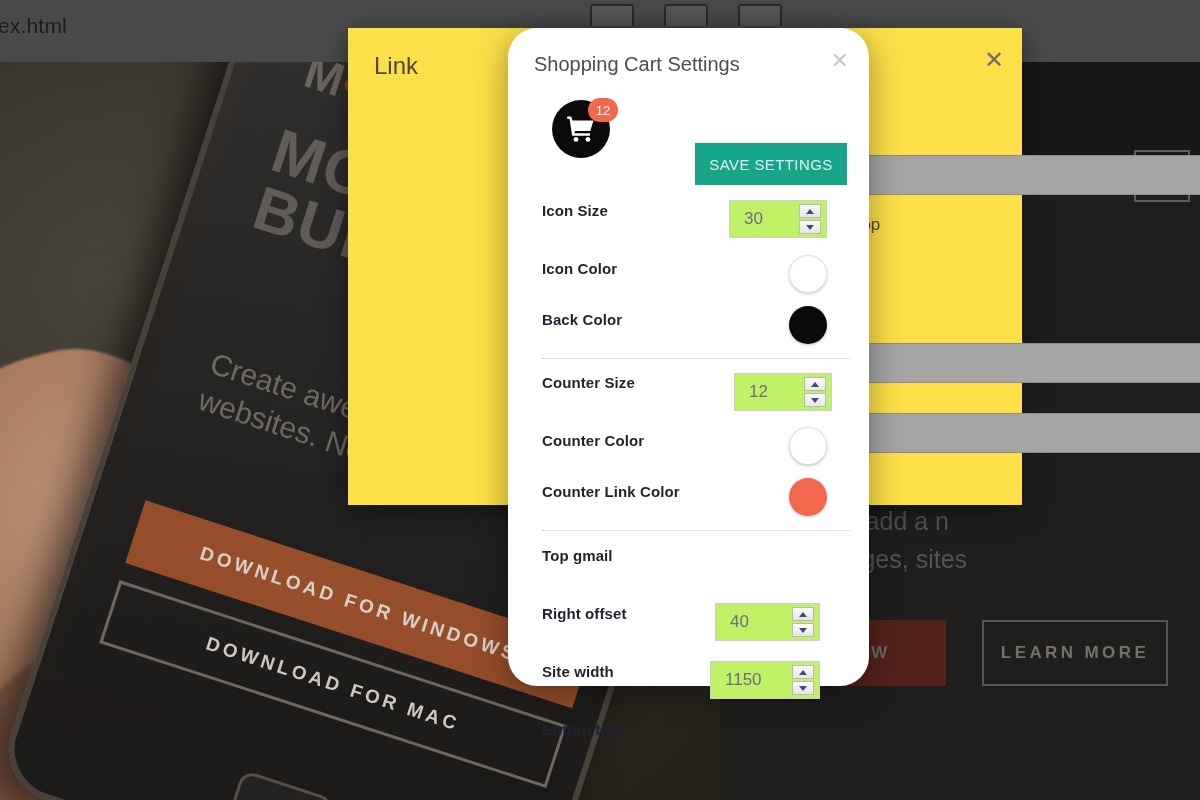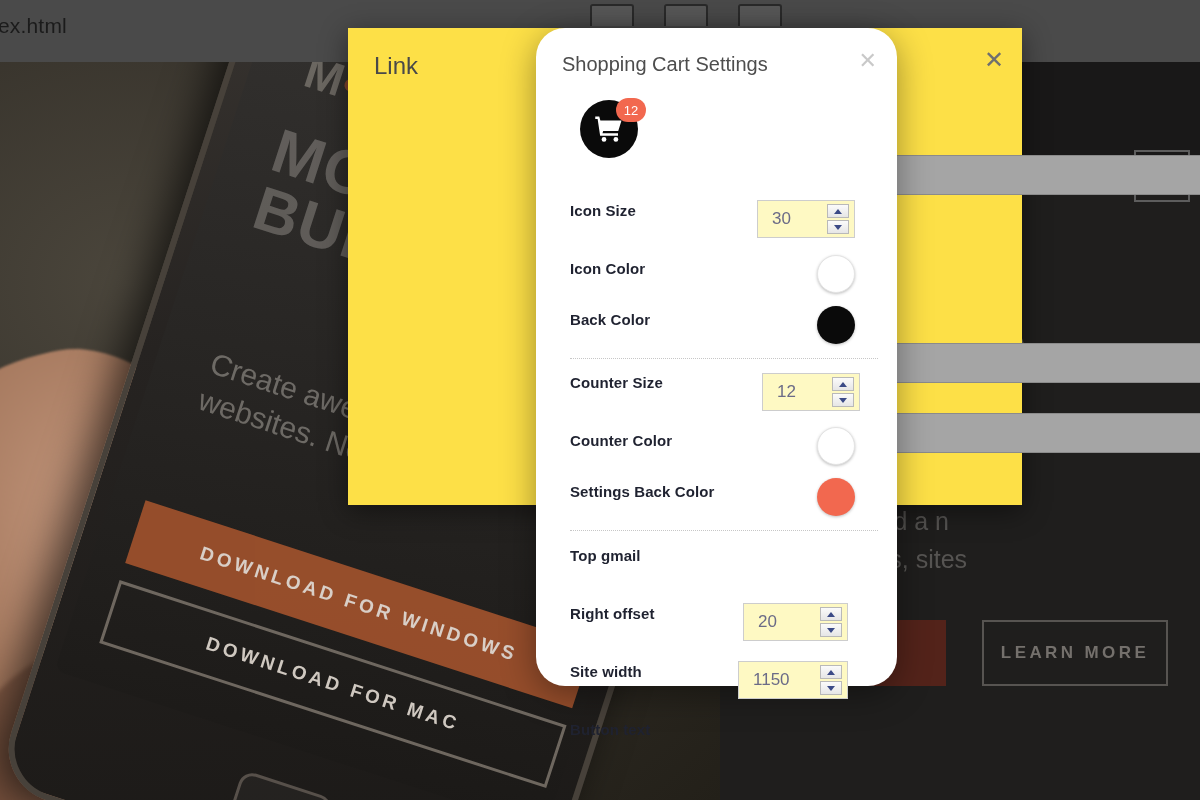--- a/index.html
+++ b/index.html
@@ -190,21 +190,21 @@
   .radio.on { border-color: #2f8f4e; position: relative; }
   .radio.on::after { content: ""; position: absolute; left: 3px; top: 3px; width: 10px; height: 10px; border-radius: 50%; background: #2f8f4e; }
   .radio-text { font-size: 17px; color: #4a4a4a; }
   .lm-itemname-label { position: absolute; left: 374px; top: 288px; }
   .lm-itemname-field { position: absolute; left: 374px; top: 315px; width: 628px; }
   .lm-email-label { position: absolute; left: 374px; top: 358px; }
   .lm-email-field { position: absolute; left: 374px; top: 385px; width: 628px; }
 
   
   .cart-panel {
-    position: absolute; left: 536px; top: 28px; width: 361px; height: 658px;
+    position: absolute; left: 508px; top: 28px; width: 361px; height: 658px;
     background: #ffffff;
     box-shadow: 0 8px 34px rgba(0,0,0,.38);
     border-radius: 29px;
   }
   .cp-title { position: absolute; left: 26px; top: 25px; font-size: 20px; color: #4d4d4d; }
   .cp-close {
     position: absolute; right: 20px; top: 22px; font-size: 22px; color: #c9c9c9;
     line-height: 1; cursor: pointer;
   }
   .cart-preview { position: absolute; left: 44px; top: 72px; width: 66px; height: 66px; }
@@ -220,21 +220,21 @@
   .save-btn {
     position: absolute; left: 187px; top: 115px; width: 152px; height: 42px;
     background: #17a589; color: #e3f2ee; font-size: 15px; letter-spacing: .4px;
     display: flex; align-items: center; justify-content: center;
   }
   .cp-label {
     position: absolute; font-size: 15px; font-weight: bold; color: #1f2230;
     letter-spacing: .1px;
   }
   .spinner {
-    position: absolute; height: 38px; border: 1px solid #cdcdcd; background: #fef9c3;
+    position: absolute; height: 38px; border: 1px solid #cdcdcd; background: #bef264;
     display: flex; align-items: center; justify-content: space-between; padding: 0 5px 0 14px;
   }
   .spinner .val { font-size: 17px; color: #6b6b87; }
   .spin-btns { display: flex; flex-direction: column; gap: 2px; }
   .spin-btn {
     width: 22px; height: 14px; background: linear-gradient(#fbfbfb,#e6e6e6);
     border: 1px solid #b9b9b9; display: flex; align-items: center; justify-content: center;
   }
   .tri-up { width: 0; height: 0; border-left: 4px solid transparent; border-right: 4px solid transparent; border-bottom: 5px solid #3b4a86; }
   .tri-dn { width: 0; height: 0; border-left: 4px solid transparent; border-right: 4px solid transparent; border-top: 5px solid #3b4a86; }
@@ -387,20 +387,21 @@
       <div class="cart-circle">
         <svg width="32" height="30" viewBox="0 0 24 24">
           <path fill="#ffffff" d="M1 2h3.2l.9 3.1H22l-2.6 8.4H7.3l-.5 1.9h12.4v1.9H4.9L2.9 4H1V2z"></path>
           <circle fill="#ffffff" cx="8" cy="20.3" r="1.9"></circle>
           <circle fill="#ffffff" cx="17.5" cy="20.3" r="1.9"></circle>
         </svg>
       </div>
       <div class="cart-badge">12</div>
     </div>
 
+    <div class="save-btn">SAVE SETTINGS</div>
 
     <div class="cp-label" style="left:34px; top:174px">Icon Size</div>
     <div class="spinner" style="left:221px; top:172px; width:98px">
       <span class="val">30</span>
       <span class="spin-btns">
         <span class="spin-btn">
             <span class="tri-up"></span>
           </span>
         <span class="spin-btn">
             <span class="tri-dn"></span>
@@ -425,30 +426,30 @@
           </span>
         <span class="spin-btn">
             <span class="tri-dn"></span>
           </span>
       </span>
     </div>
 
     <div class="cp-label" style="left:34px; top:404px">Counter Color</div>
     <div class="swatch light" style="left:281px; top:399px; background:#ffffff"></div>
 
-    <div class="cp-label" style="left:34px; top:455px">Settings Back Color</div>
+    <div class="cp-label" style="left:34px; top:455px">Counter Link Color</div>
     <div class="swatch" style="left:281px; top:450px; background:#f2684f"></div>
 
     <div class="divider" style="top:502px"></div>
 
     <div class="cp-label" style="left:34px; top:519px">Top gmail</div>
 
     <div class="cp-label" style="left:34px; top:577px">Right offset</div>
     <div class="spinner" style="left:207px; top:575px; width:105px">
-      <span class="val">20</span>
+      <span class="val">40</span>
       <span class="spin-btns">
         <span class="spin-btn">
             <span class="tri-up"></span>
           </span>
         <span class="spin-btn">
             <span class="tri-dn"></span>
           </span>
       </span>
     </div>
 

